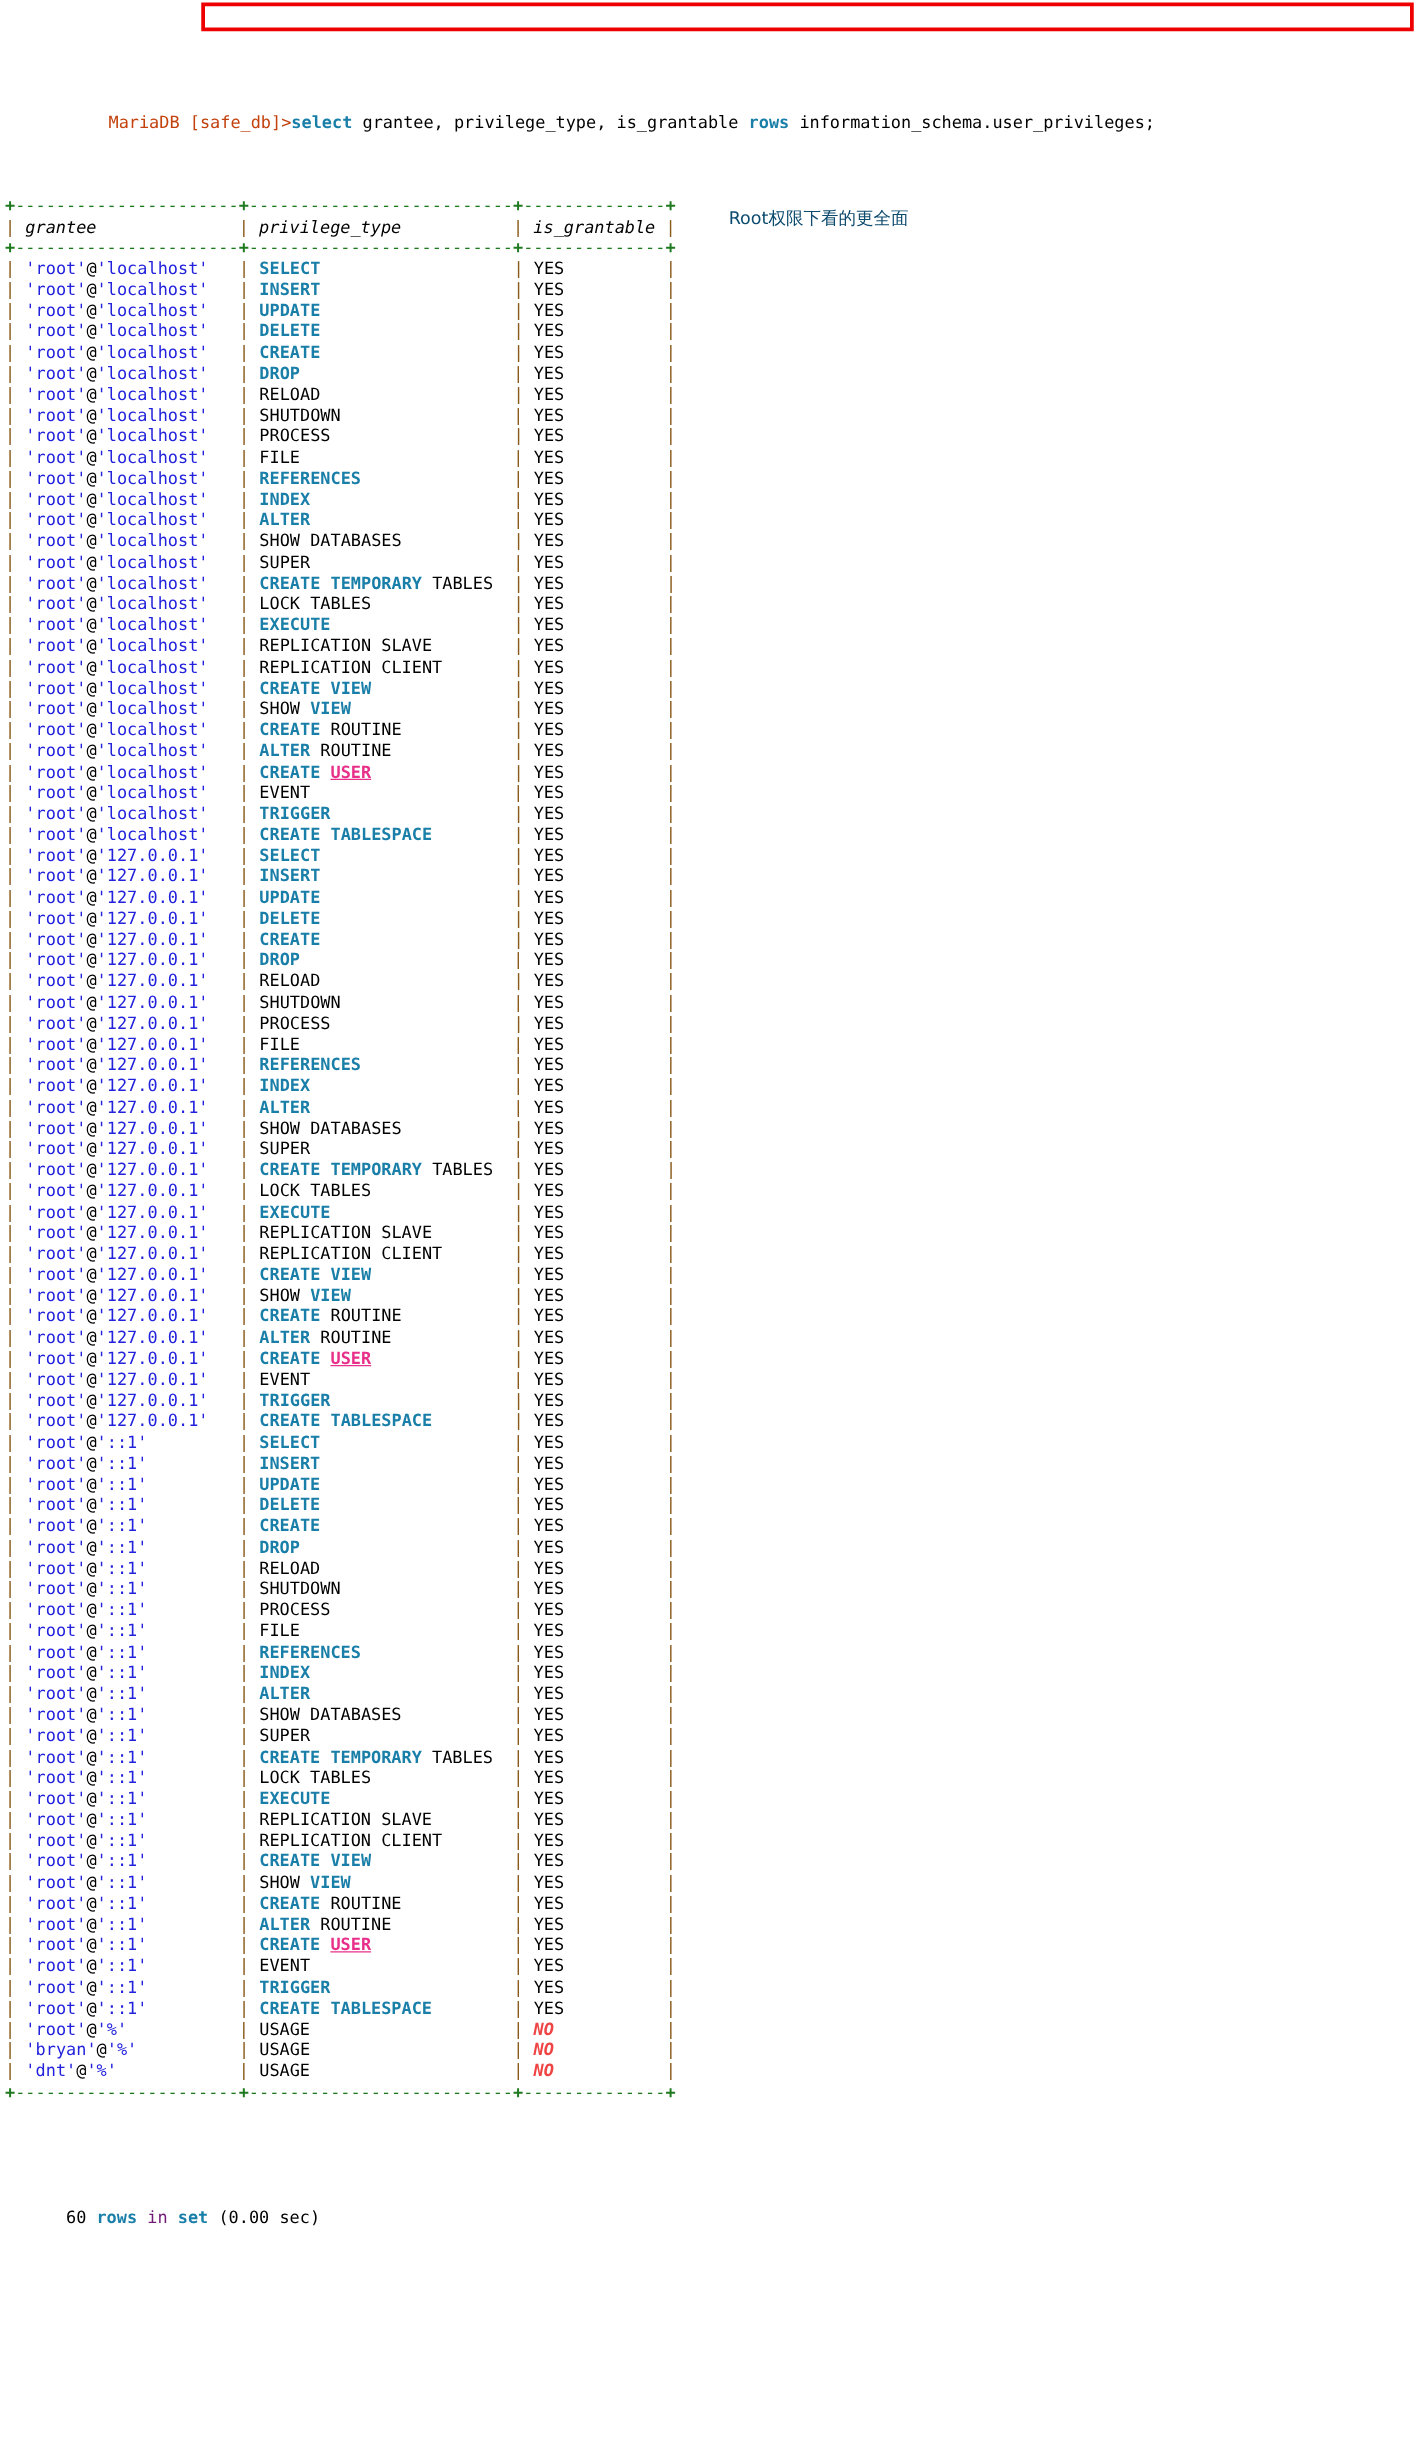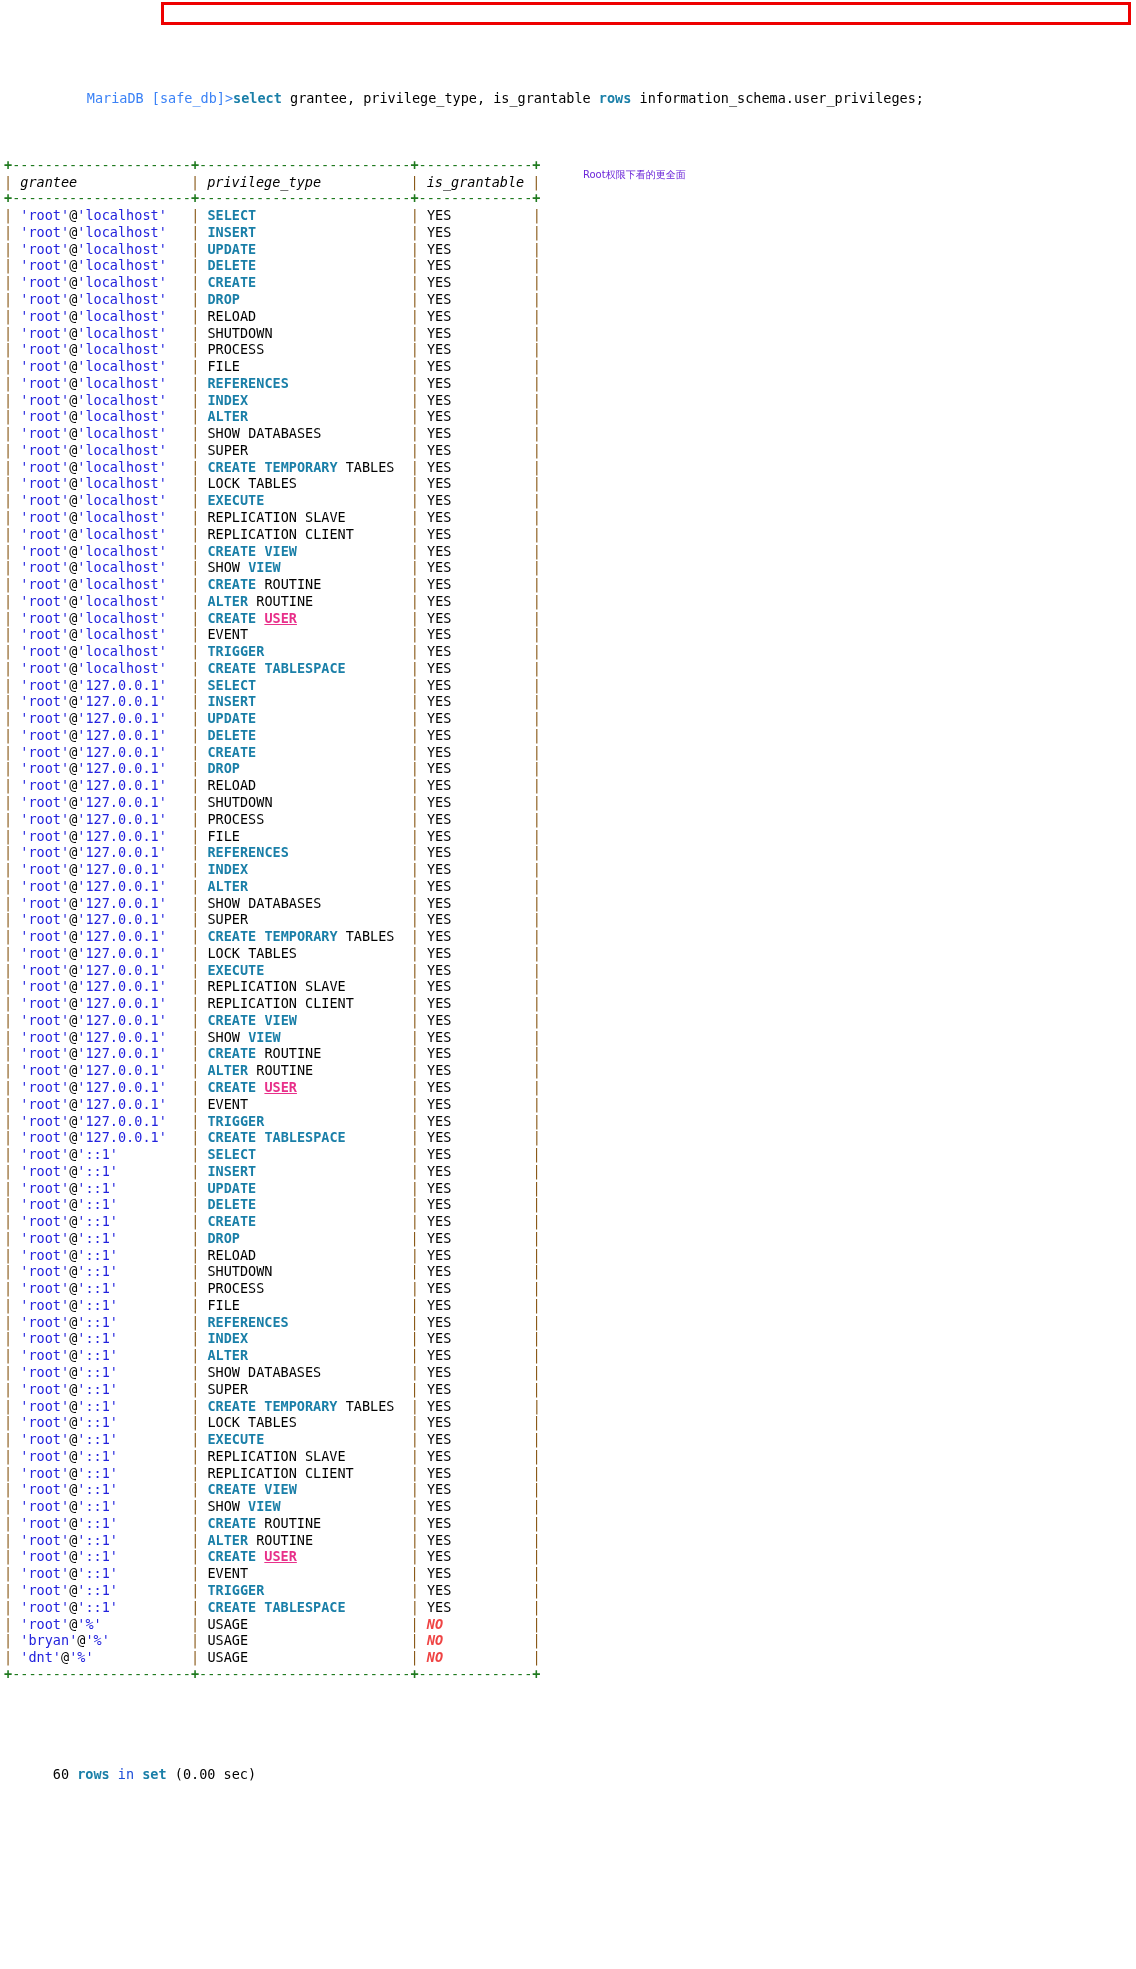--- a/index.html
+++ b/index.html
@@ -19,42 +19,42 @@
   
   .kw        {color:#1a7fa8;font-weight:bold;}
   .plain     {color:#000000;}
   .grantee   {color:#2222dd;}                    
   .at        {color:#000000;}
   .magenta   {color:#e8308a;font-weight:bold;text-decoration:underline;}   
   .rule      {color:#1f7a1f;}                    
   .plus      {color:#1f7a1f;font-weight:bold;}
   .bar       {color:#8a5a1a;}                    
   .hdr       {color:#000000;font-style:italic;}
-  .prompt    {color:#3b82f6;padding-left:34px;}
-  .grey      {color:#1d4ed8;}
+  .prompt    {color:#c2410c;padding-left:34px;}
+  .grey      {color:#701a75;}
   .numkw     {color:#1a7fa8;font-weight:bold;}
   .novalue   {color:#ef4444;font-weight:bold;font-style:italic;}
   .yesvalue  {color:#000000;}
 
   
   .query-box{
     position:absolute;
     left:161px; top:2px;
     width:970px; height:23px;
     border:3px solid #ee0000;
     box-sizing:border-box;
     pointer-events:none;
   }
   
   .annotation{
     position:absolute;
     left:583px; top:167px;
-    color:#6d28d9;
+    color:#0c4a6e;
     font-family:"DejaVu Sans","Liberation Sans",sans-serif;
-    font-size:10px;
+    font-size:14px;
     white-space:nowrap;
   }
 </style>
 </head>
 <body>
 
 <div id="root">
 
   <div class="term">
 

